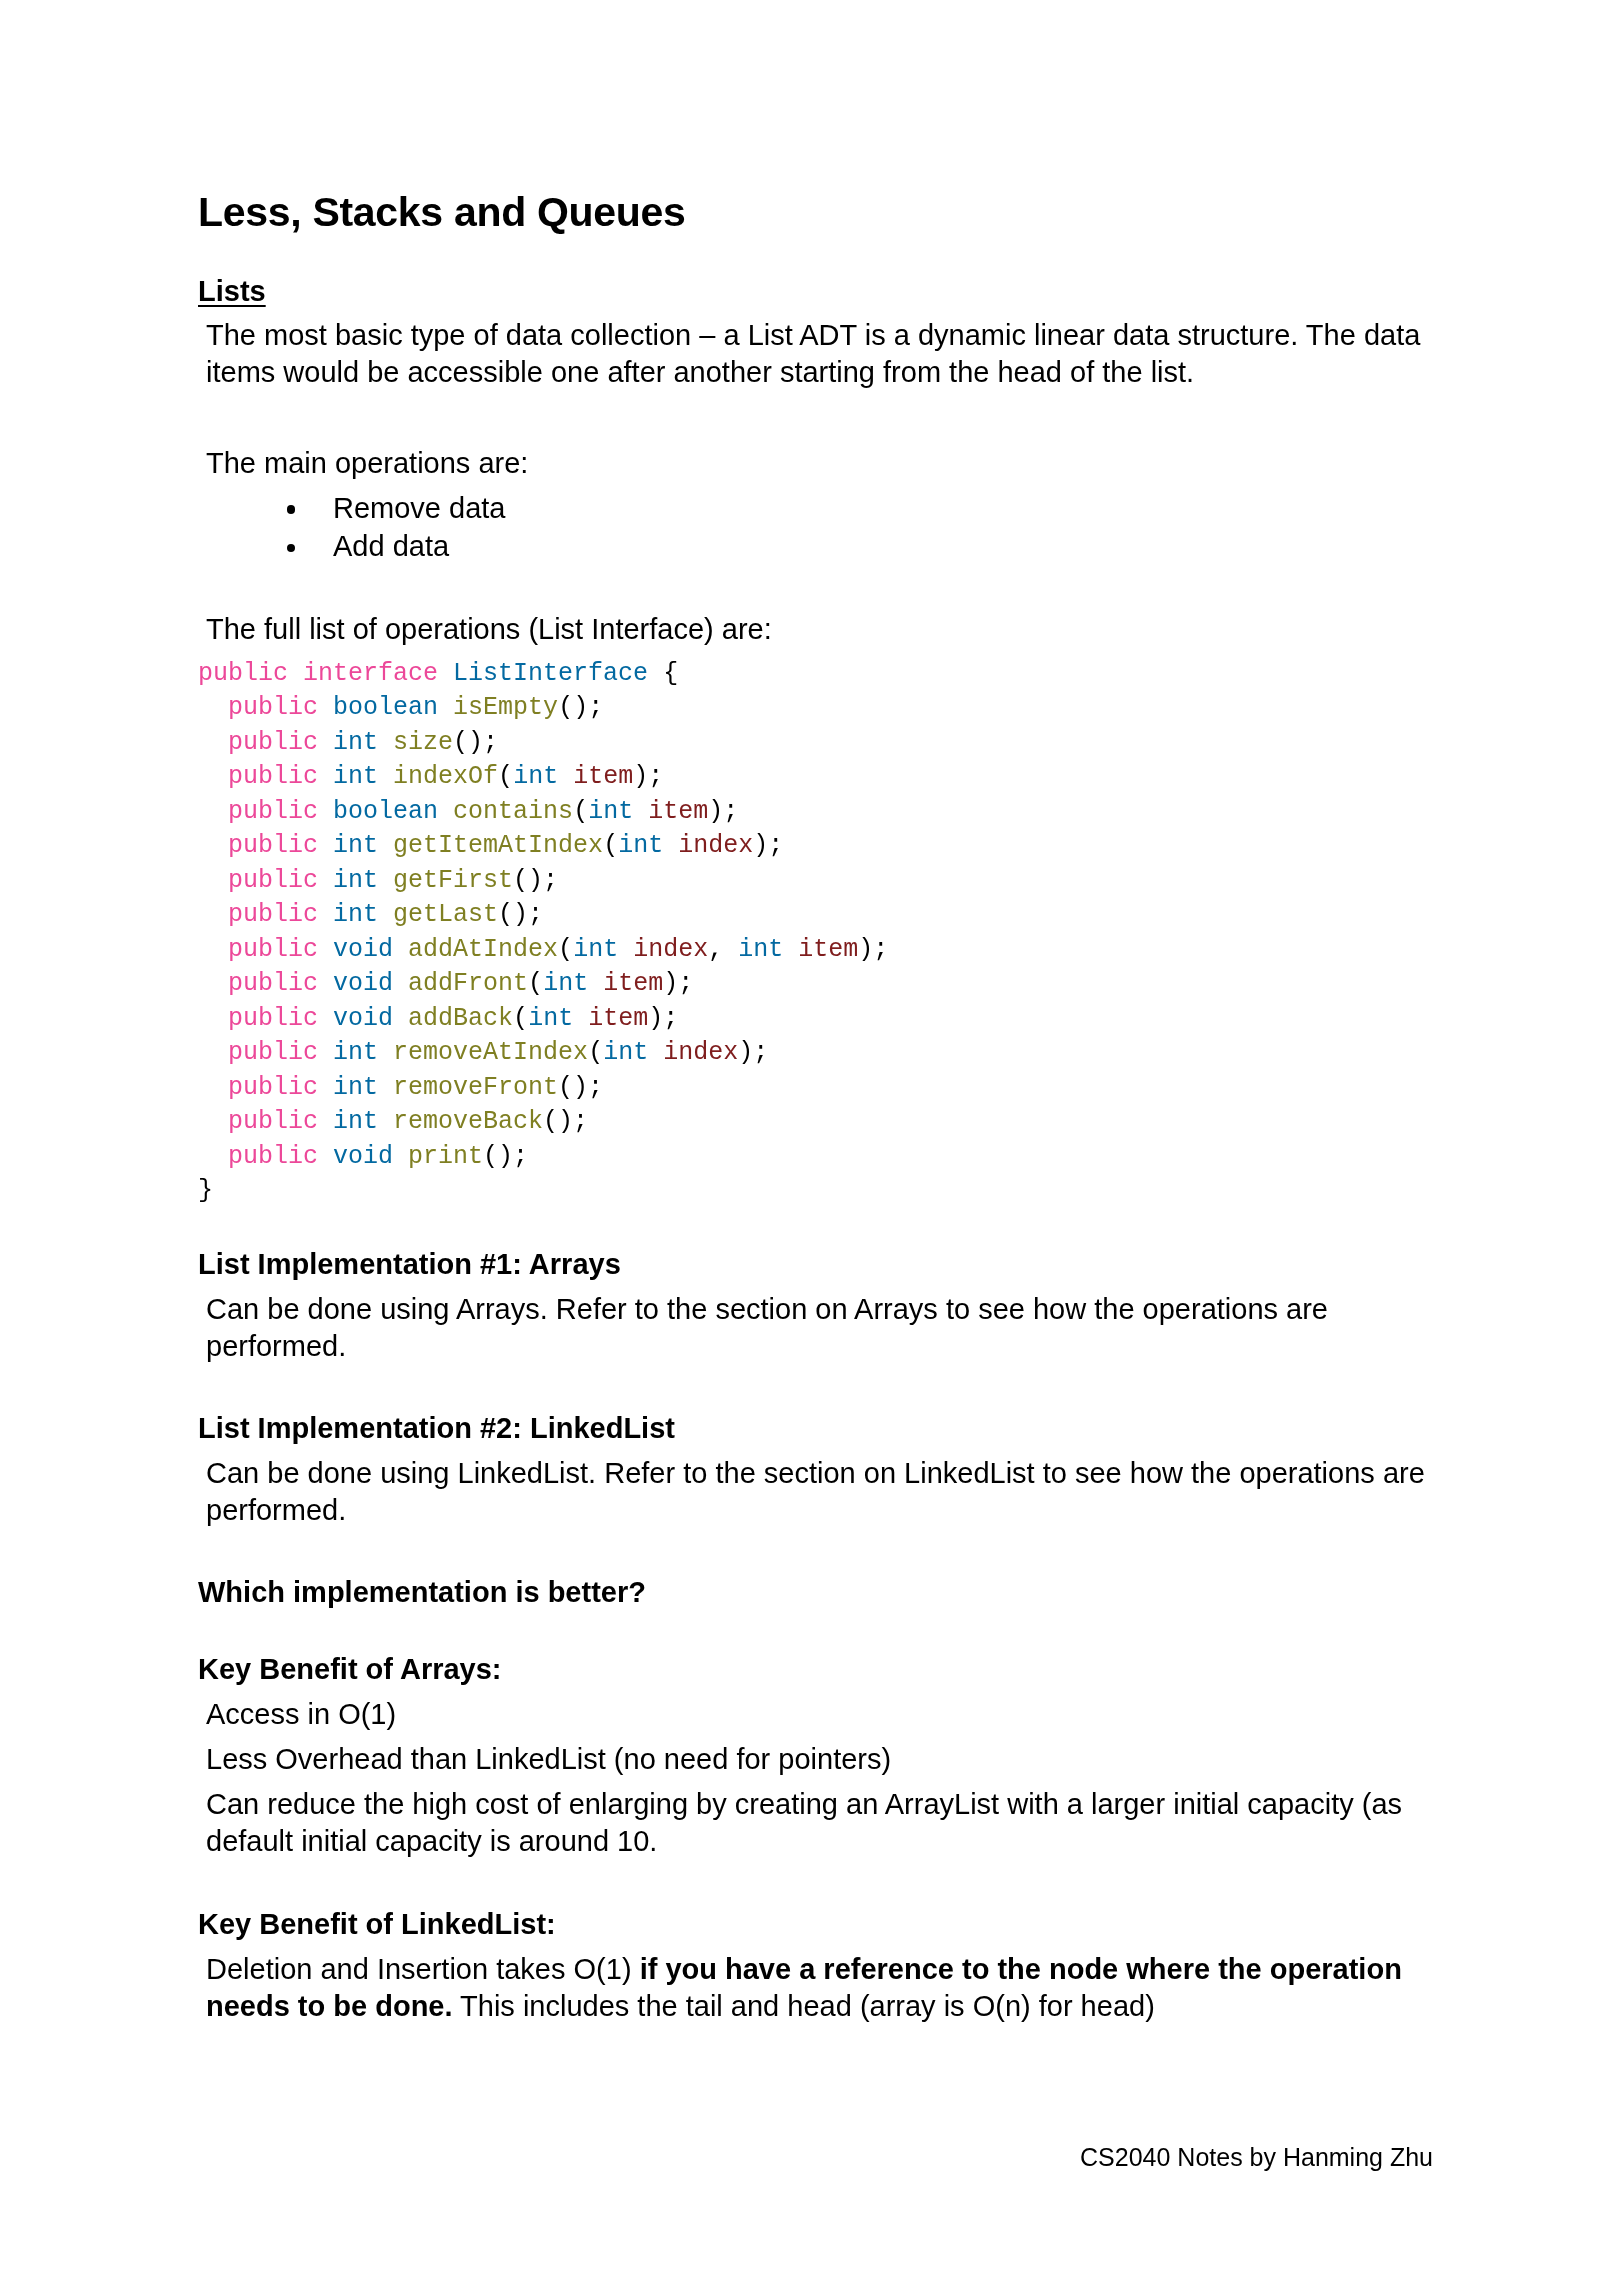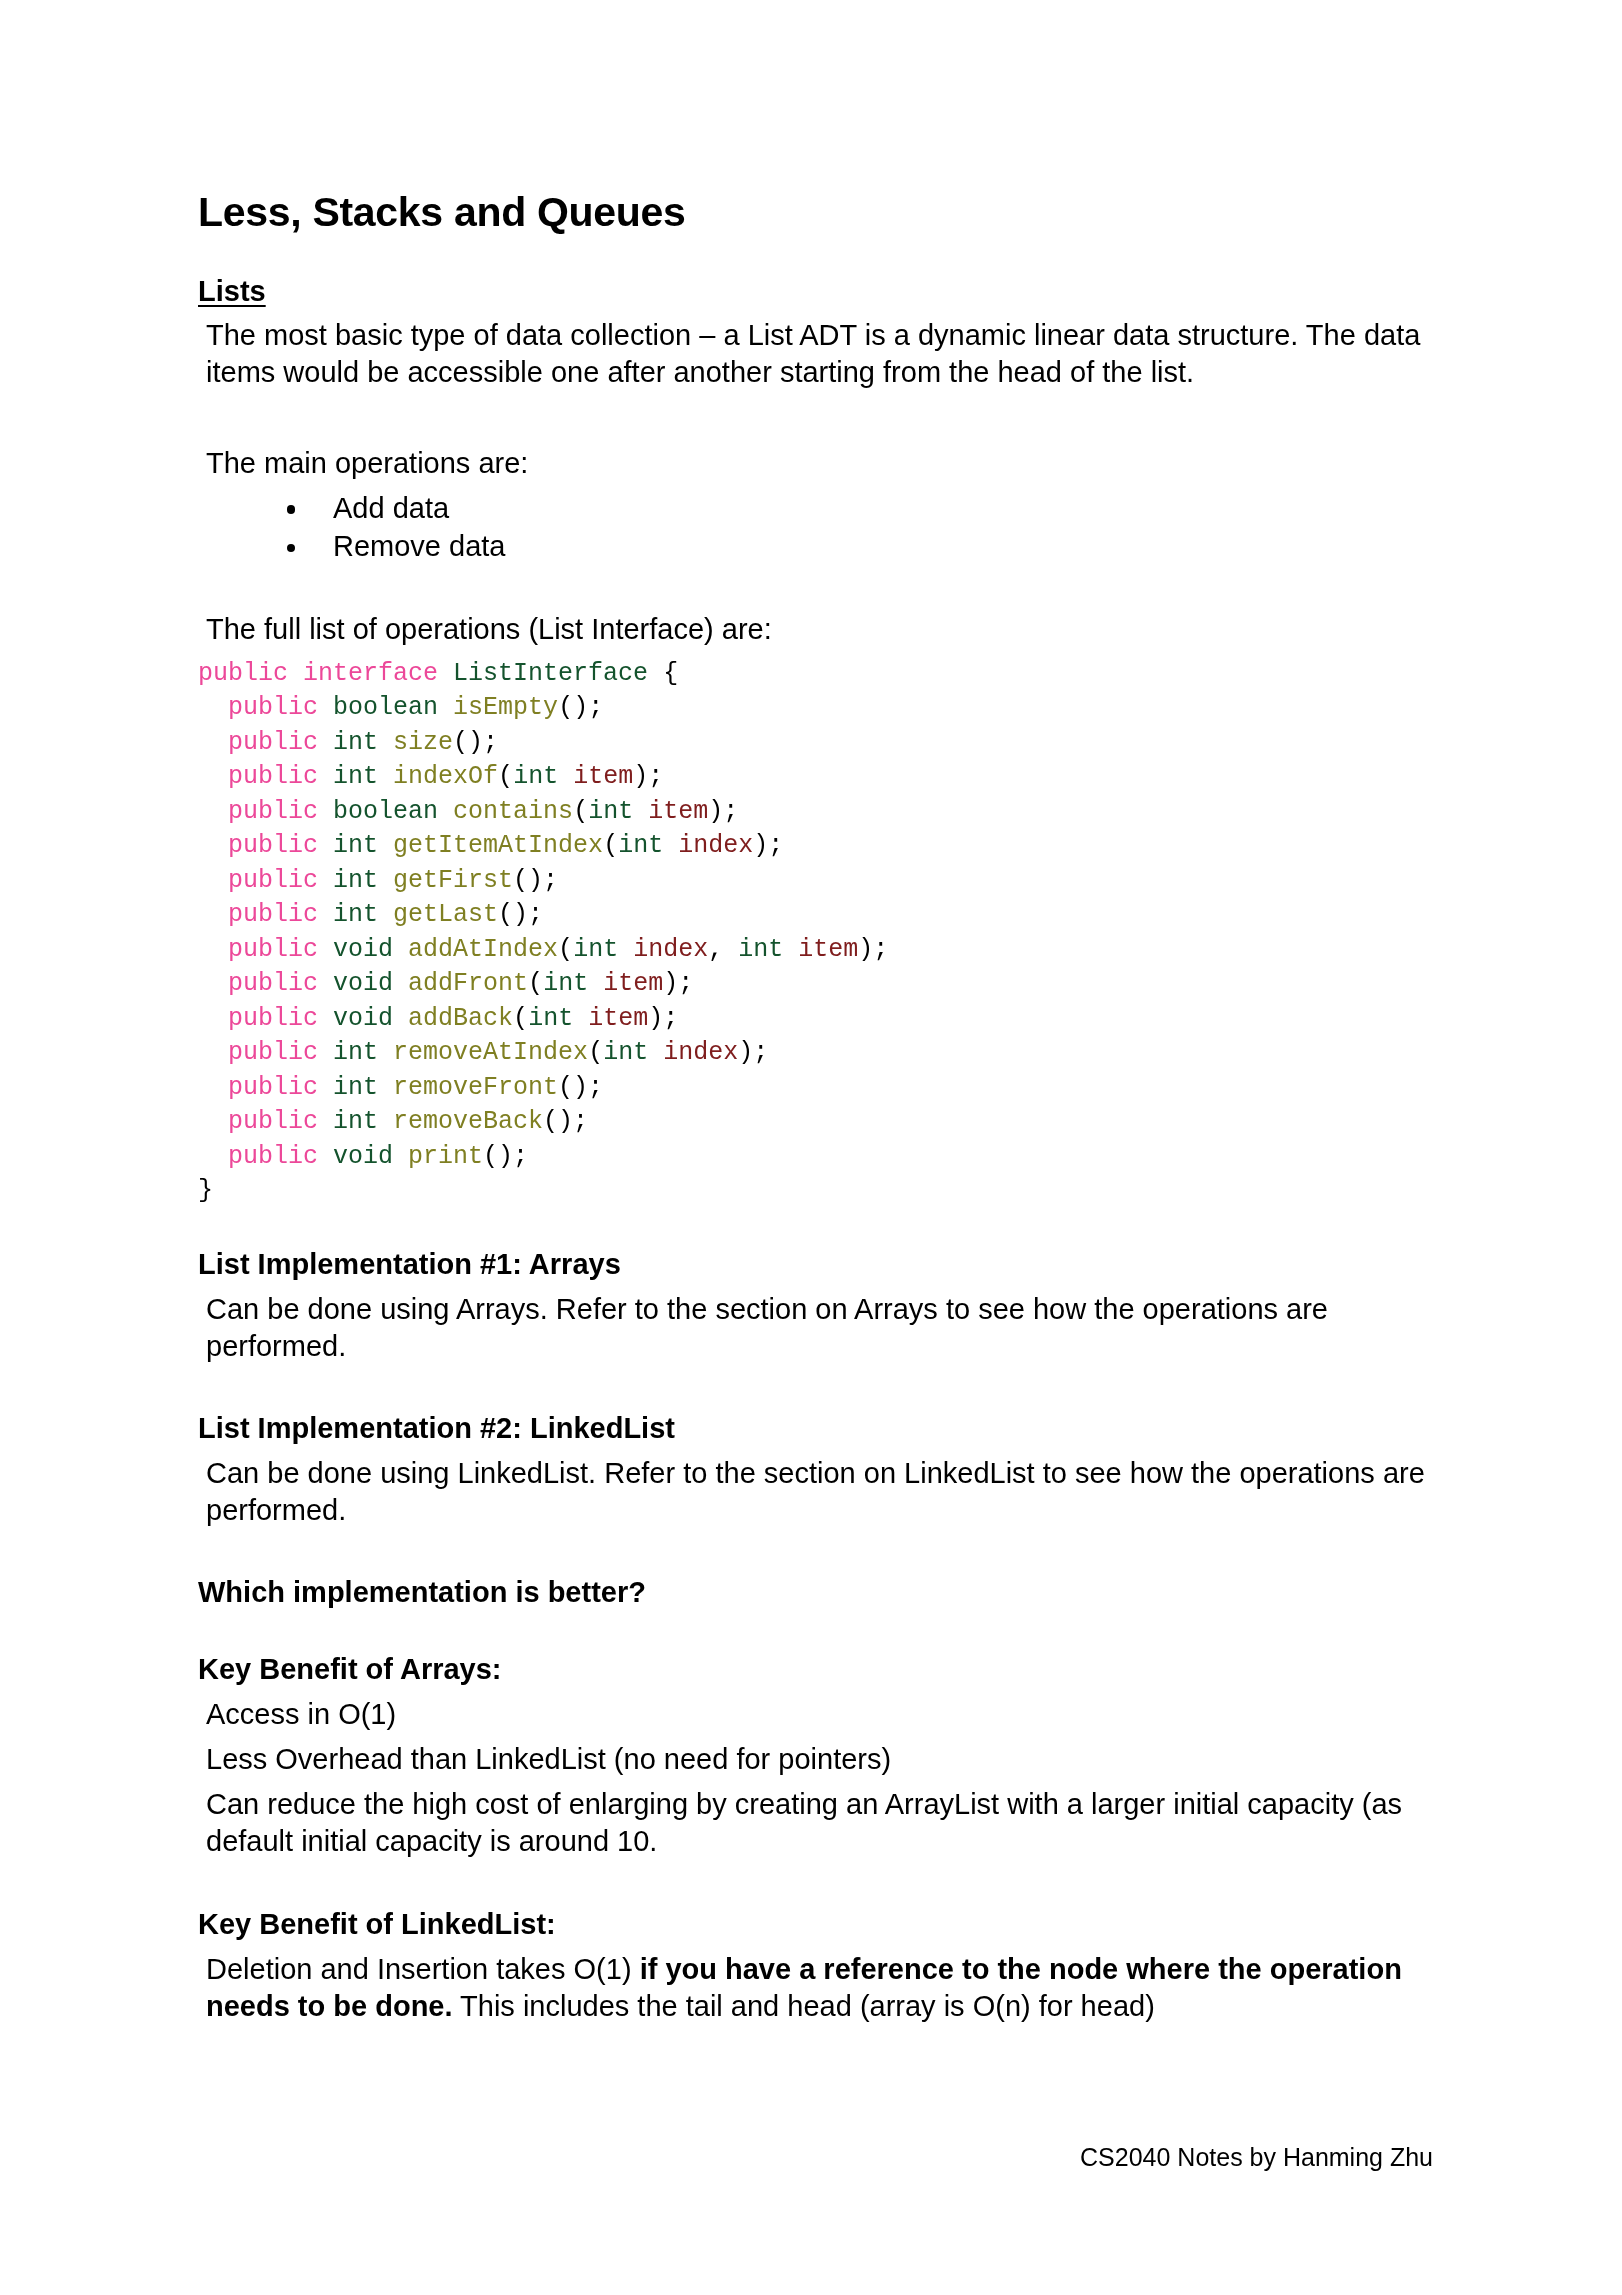--- a/index.html
+++ b/index.html
@@ -86,21 +86,21 @@
   .code {
     font-family: "Liberation Mono", "DejaVu Sans Mono", monospace;
     font-size: 25px;
     line-height: 1.38;
     white-space: pre;
     margin: 3.9px 0 0 0;
     color: #000000;
   }
   .code .ln { display: block; }
   .kw   { color: #ec4899; }
-  .typ  { color: #14532d; }
+  .typ  { color: #0369a1; }
   .mth  { color: #7f7f22; }
   .prm  { color: #7f1d1d; }
   .pun  { color: #000000; }
 
   
   .footer {
     position: absolute;
     right: 190px;
     bottom: 123px;
     font-size: 25px;
@@ -117,22 +117,22 @@
 
   <div class="h-underline">Lists</div>
 
   <p class="para">The most basic type of data collection – a List ADT is a dynamic linear data structure. The data items would be accessible one after another starting from the head of the list.</p>
 
   <div class="spacer-line"></div>
 
   <p class="para">The main operations are:</p>
 
   <ul class="bullets">
+    <li>Remove data</li>
     <li>Add data</li>
-    <li>Remove data</li>
   </ul>
 
   <div class="spacer-line"></div>
 
   <p class="para">The full list of operations (List Interface) are:</p>
 
   <div class="code" id="code-block"><span class="ln"><span class="kw">public</span><span class="pun"> </span><span class="kw">interface</span><span class="pun"> </span><span class="typ">ListInterface</span><span class="pun"> {</span></span><span class="ln"><span class="pun">  </span><span class="kw">public</span><span class="pun"> </span><span class="typ">boolean</span><span class="pun"> </span><span class="mth">isEmpty</span><span class="pun">();</span></span><span class="ln"><span class="pun">  </span><span class="kw">public</span><span class="pun"> </span><span class="typ">int</span><span class="pun"> </span><span class="mth">size</span><span class="pun">();</span></span><span class="ln"><span class="pun">  </span><span class="kw">public</span><span class="pun"> </span><span class="typ">int</span><span class="pun"> </span><span class="mth">indexOf</span><span class="pun">(</span><span class="typ">int</span><span class="pun"> </span><span class="prm">item</span><span class="pun">);</span></span><span class="ln"><span class="pun">  </span><span class="kw">public</span><span class="pun"> </span><span class="typ">boolean</span><span class="pun"> </span><span class="mth">contains</span><span class="pun">(</span><span class="typ">int</span><span class="pun"> </span><span class="prm">item</span><span class="pun">);</span></span><span class="ln"><span class="pun">  </span><span class="kw">public</span><span class="pun"> </span><span class="typ">int</span><span class="pun"> </span><span class="mth">getItemAtIndex</span><span class="pun">(</span><span class="typ">int</span><span class="pun"> </span><span class="prm">index</span><span class="pun">);</span></span><span class="ln"><span class="pun">  </span><span class="kw">public</span><span class="pun"> </span><span class="typ">int</span><span class="pun"> </span><span class="mth">getFirst</span><span class="pun">();</span></span><span class="ln"><span class="pun">  </span><span class="kw">public</span><span class="pun"> </span><span class="typ">int</span><span class="pun"> </span><span class="mth">getLast</span><span class="pun">();</span></span><span class="ln"><span class="pun">  </span><span class="kw">public</span><span class="pun"> </span><span class="typ">void</span><span class="pun"> </span><span class="mth">addAtIndex</span><span class="pun">(</span><span class="typ">int</span><span class="pun"> </span><span class="prm">index</span><span class="pun">, </span><span class="typ">int</span><span class="pun"> </span><span class="prm">item</span><span class="pun">);</span></span><span class="ln"><span class="pun">  </span><span class="kw">public</span><span class="pun"> </span><span class="typ">void</span><span class="pun"> </span><span class="mth">addFront</span><span class="pun">(</span><span class="typ">int</span><span class="pun"> </span><span class="prm">item</span><span class="pun">);</span></span><span class="ln"><span class="pun">  </span><span class="kw">public</span><span class="pun"> </span><span class="typ">void</span><span class="pun"> </span><span class="mth">addBack</span><span class="pun">(</span><span class="typ">int</span><span class="pun"> </span><span class="prm">item</span><span class="pun">);</span></span><span class="ln"><span class="pun">  </span><span class="kw">public</span><span class="pun"> </span><span class="typ">int</span><span class="pun"> </span><span class="mth">removeAtIndex</span><span class="pun">(</span><span class="typ">int</span><span class="pun"> </span><span class="prm">index</span><span class="pun">);</span></span><span class="ln"><span class="pun">  </span><span class="kw">public</span><span class="pun"> </span><span class="typ">int</span><span class="pun"> </span><span class="mth">removeFront</span><span class="pun">();</span></span><span class="ln"><span class="pun">  </span><span class="kw">public</span><span class="pun"> </span><span class="typ">int</span><span class="pun"> </span><span class="mth">removeBack</span><span class="pun">();</span></span><span class="ln"><span class="pun">  </span><span class="kw">public</span><span class="pun"> </span><span class="typ">void</span><span class="pun"> </span><span class="mth">print</span><span class="pun">();</span></span><span class="ln"><span class="pun">}</span></span></div>
 
   <div class="spacer-line"></div>
 

